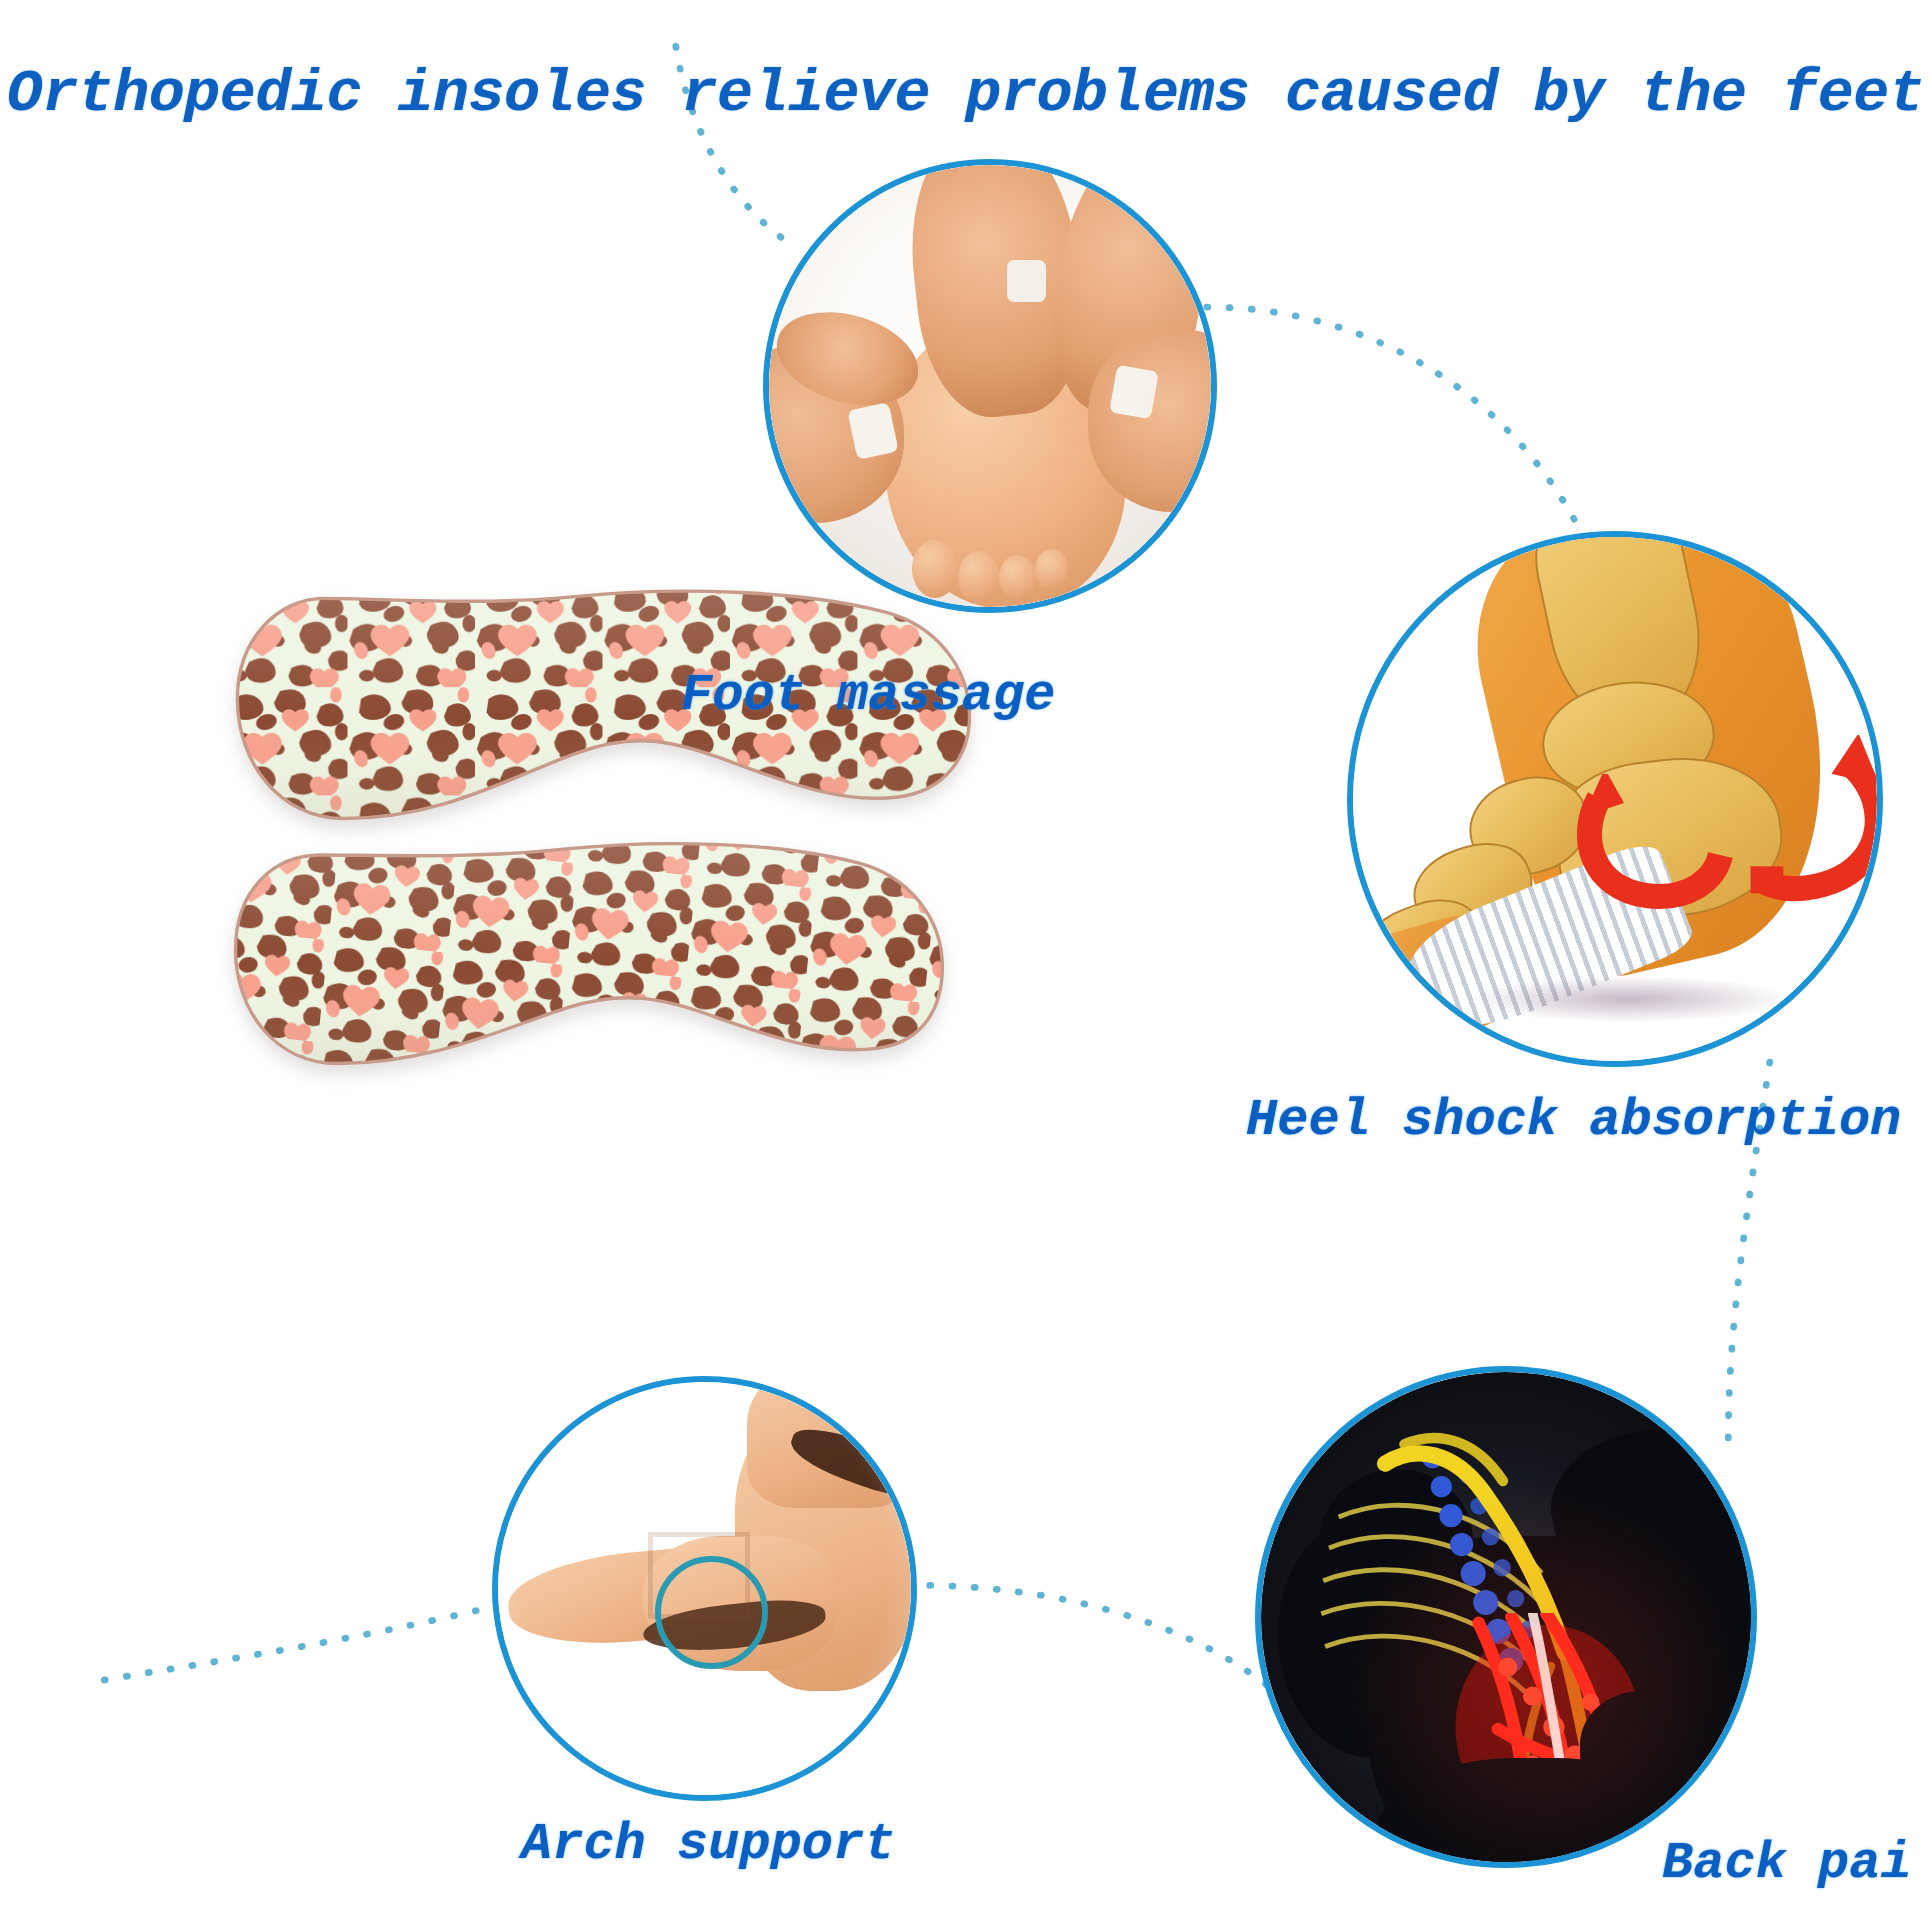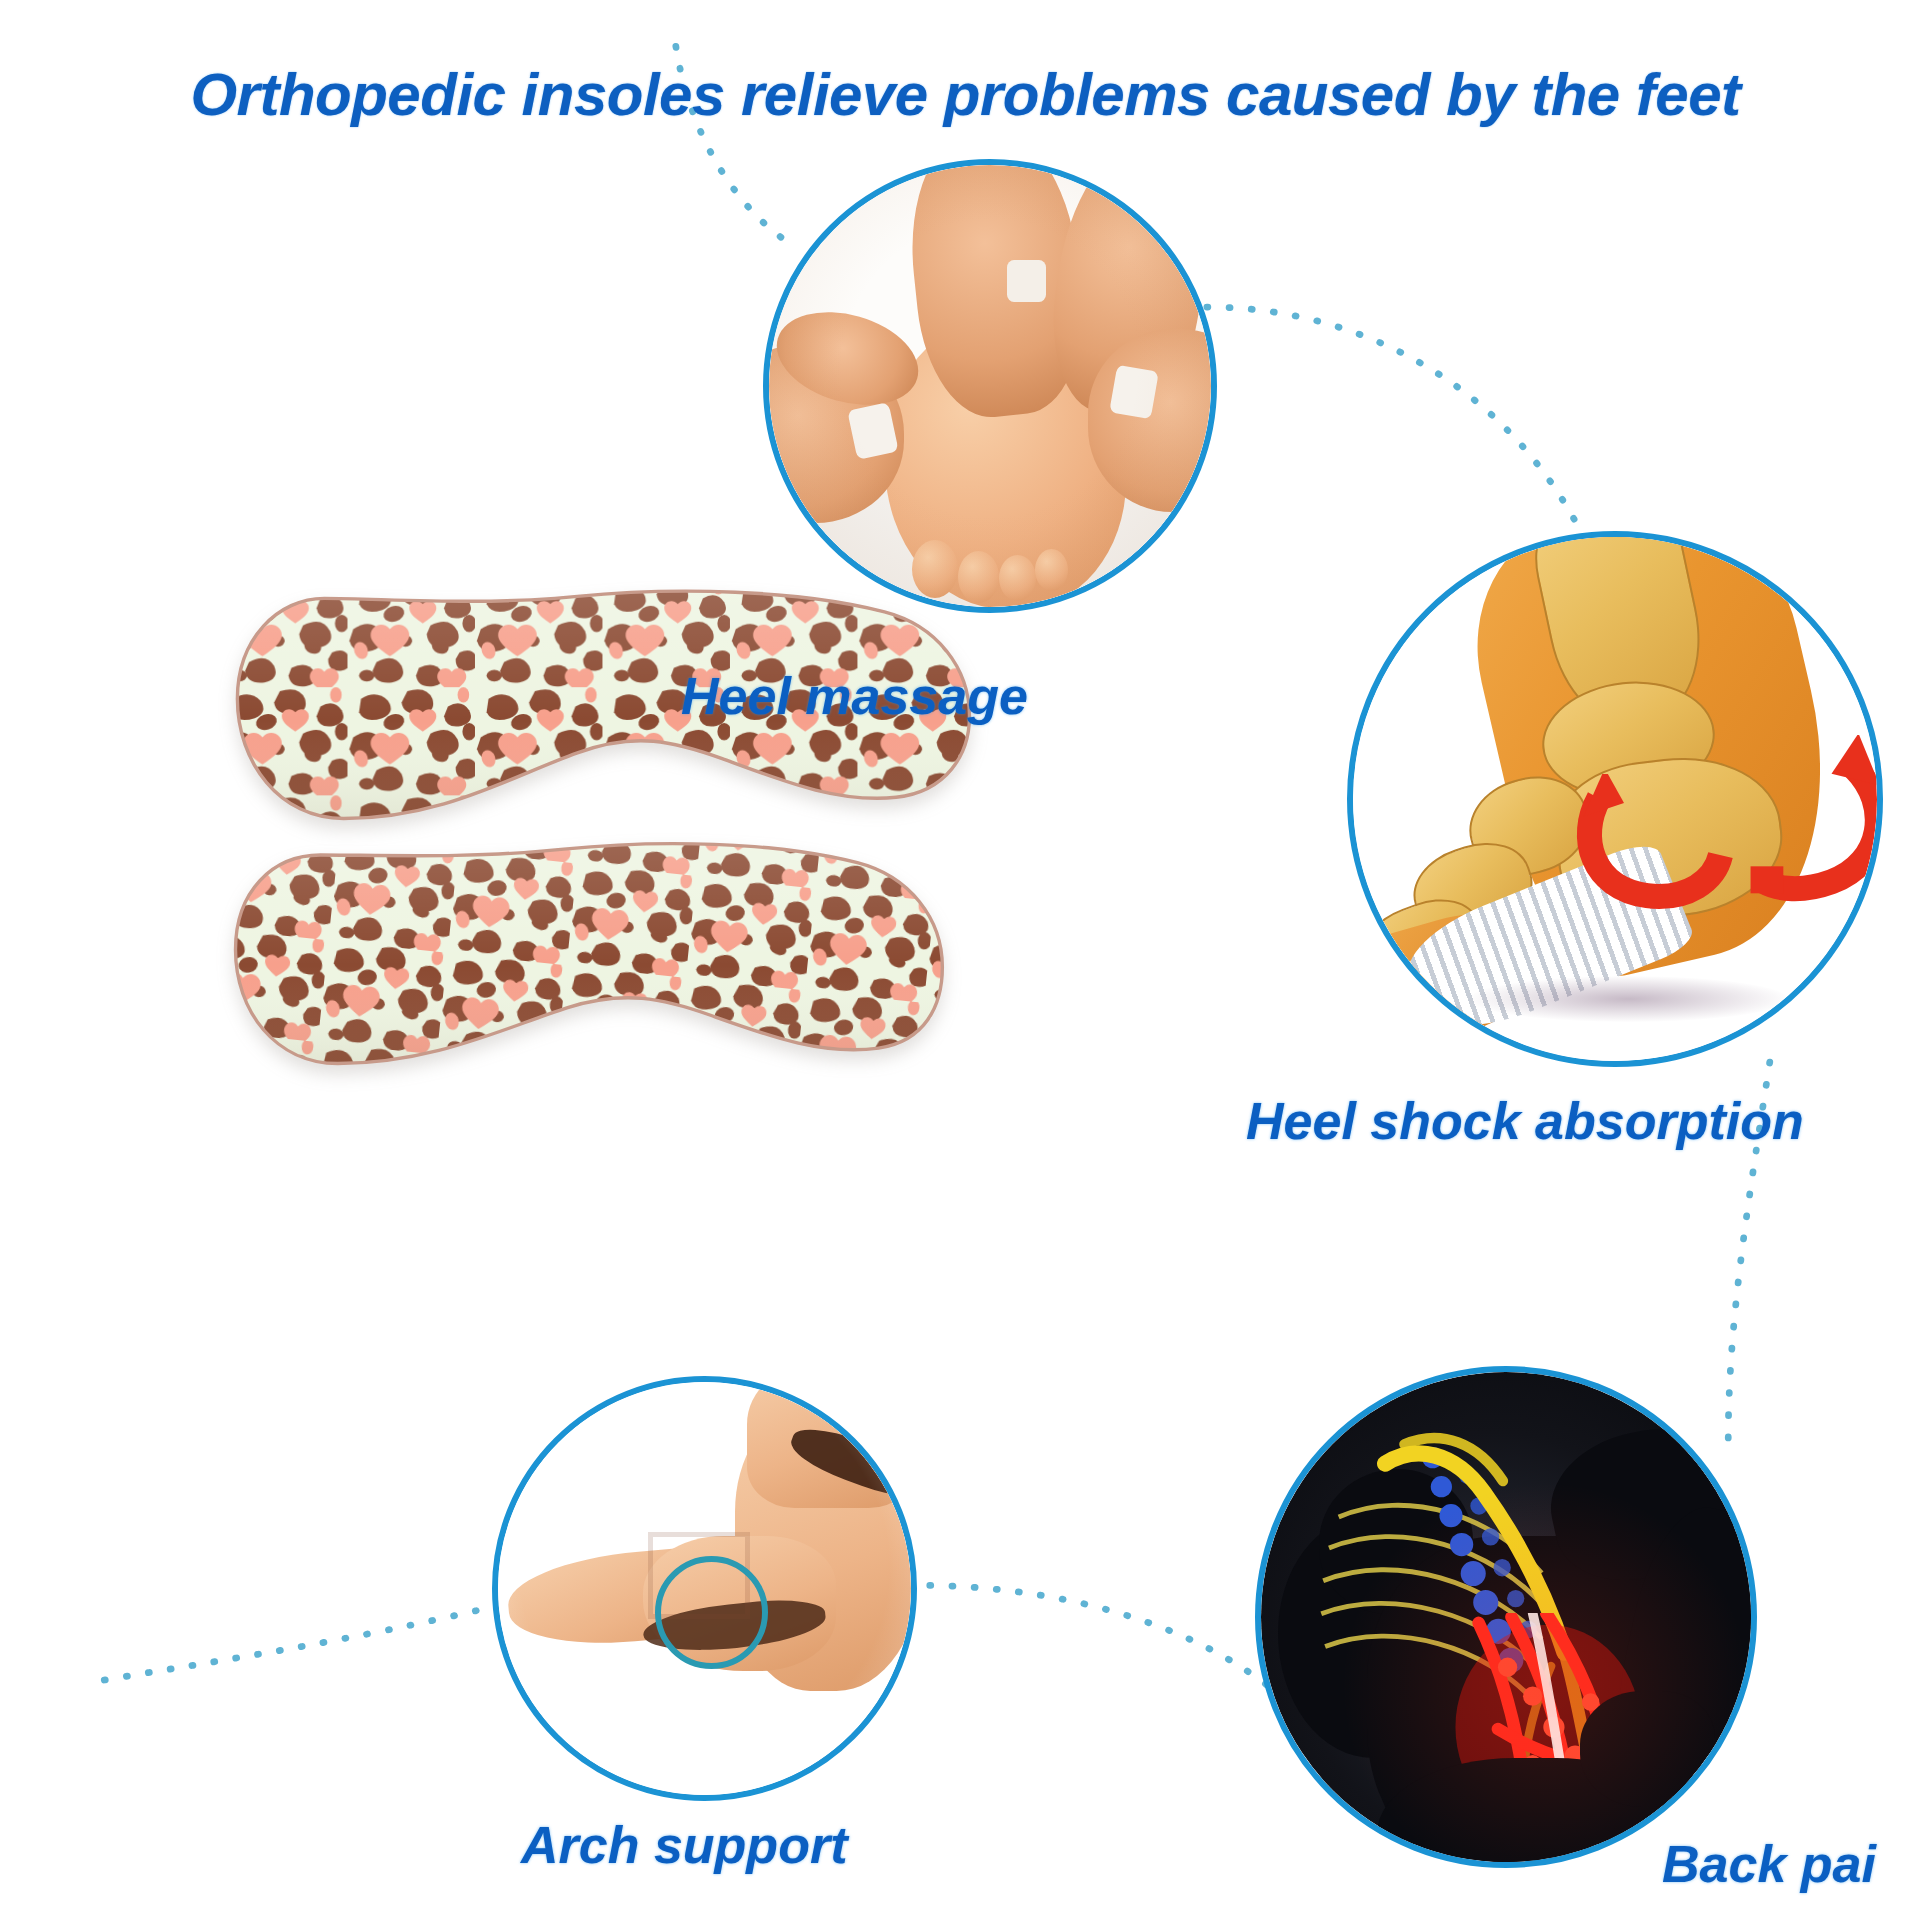--- a/index.html
+++ b/index.html
@@ -3,21 +3,21 @@
 <meta charset="utf-8">
 <style>
   html,body{margin:0;padding:0;}
   body{
     width:1931px;height:1931px;
     background:#ffffff;
     font-family:"Liberation Sans", sans-serif;
     overflow:hidden;
     position:relative;
   }
-  #stage{position:absolute;inset:0;width:1931px;height:1498px;}
+  #stage{position:absolute;inset:0;width:1931px;height:1498px;font-family:Liberation Mono, monospace;}
 
   
   .headline{
     position:absolute;
     left:0;top:60px;width:1931px;
     text-align:center;
     font-size:60px;
     font-weight:bold;
     font-style:italic;
     letter-spacing:-0.5px;
@@ -414,19 +414,19 @@
              C 16,192 58,246 122,246
              C 220,246 292,210 360,188
              C 418,170 458,178 508,196
              C 570,218 624,238 682,230
              C 730,223 748,186 748,146
              C 748,96 714,52 660,38
              C 574,16 452,14 356,24
              C 262,34 164,30 104,30 Z" fill="none" stroke="#c79a8a" stroke-width="3.5"></path>
   </svg>
 
-  <div class="cap cap-massage">Heel massage</div>
+  <div class="cap cap-massage">Foot massage</div>
   <div class="cap cap-arch">Arch support</div>
   <div class="cap cap-heel">Heel shock absorption</div>
   <div class="cap cap-back">Back pai</div>
 
 </div>
 
 
 </body></html>

